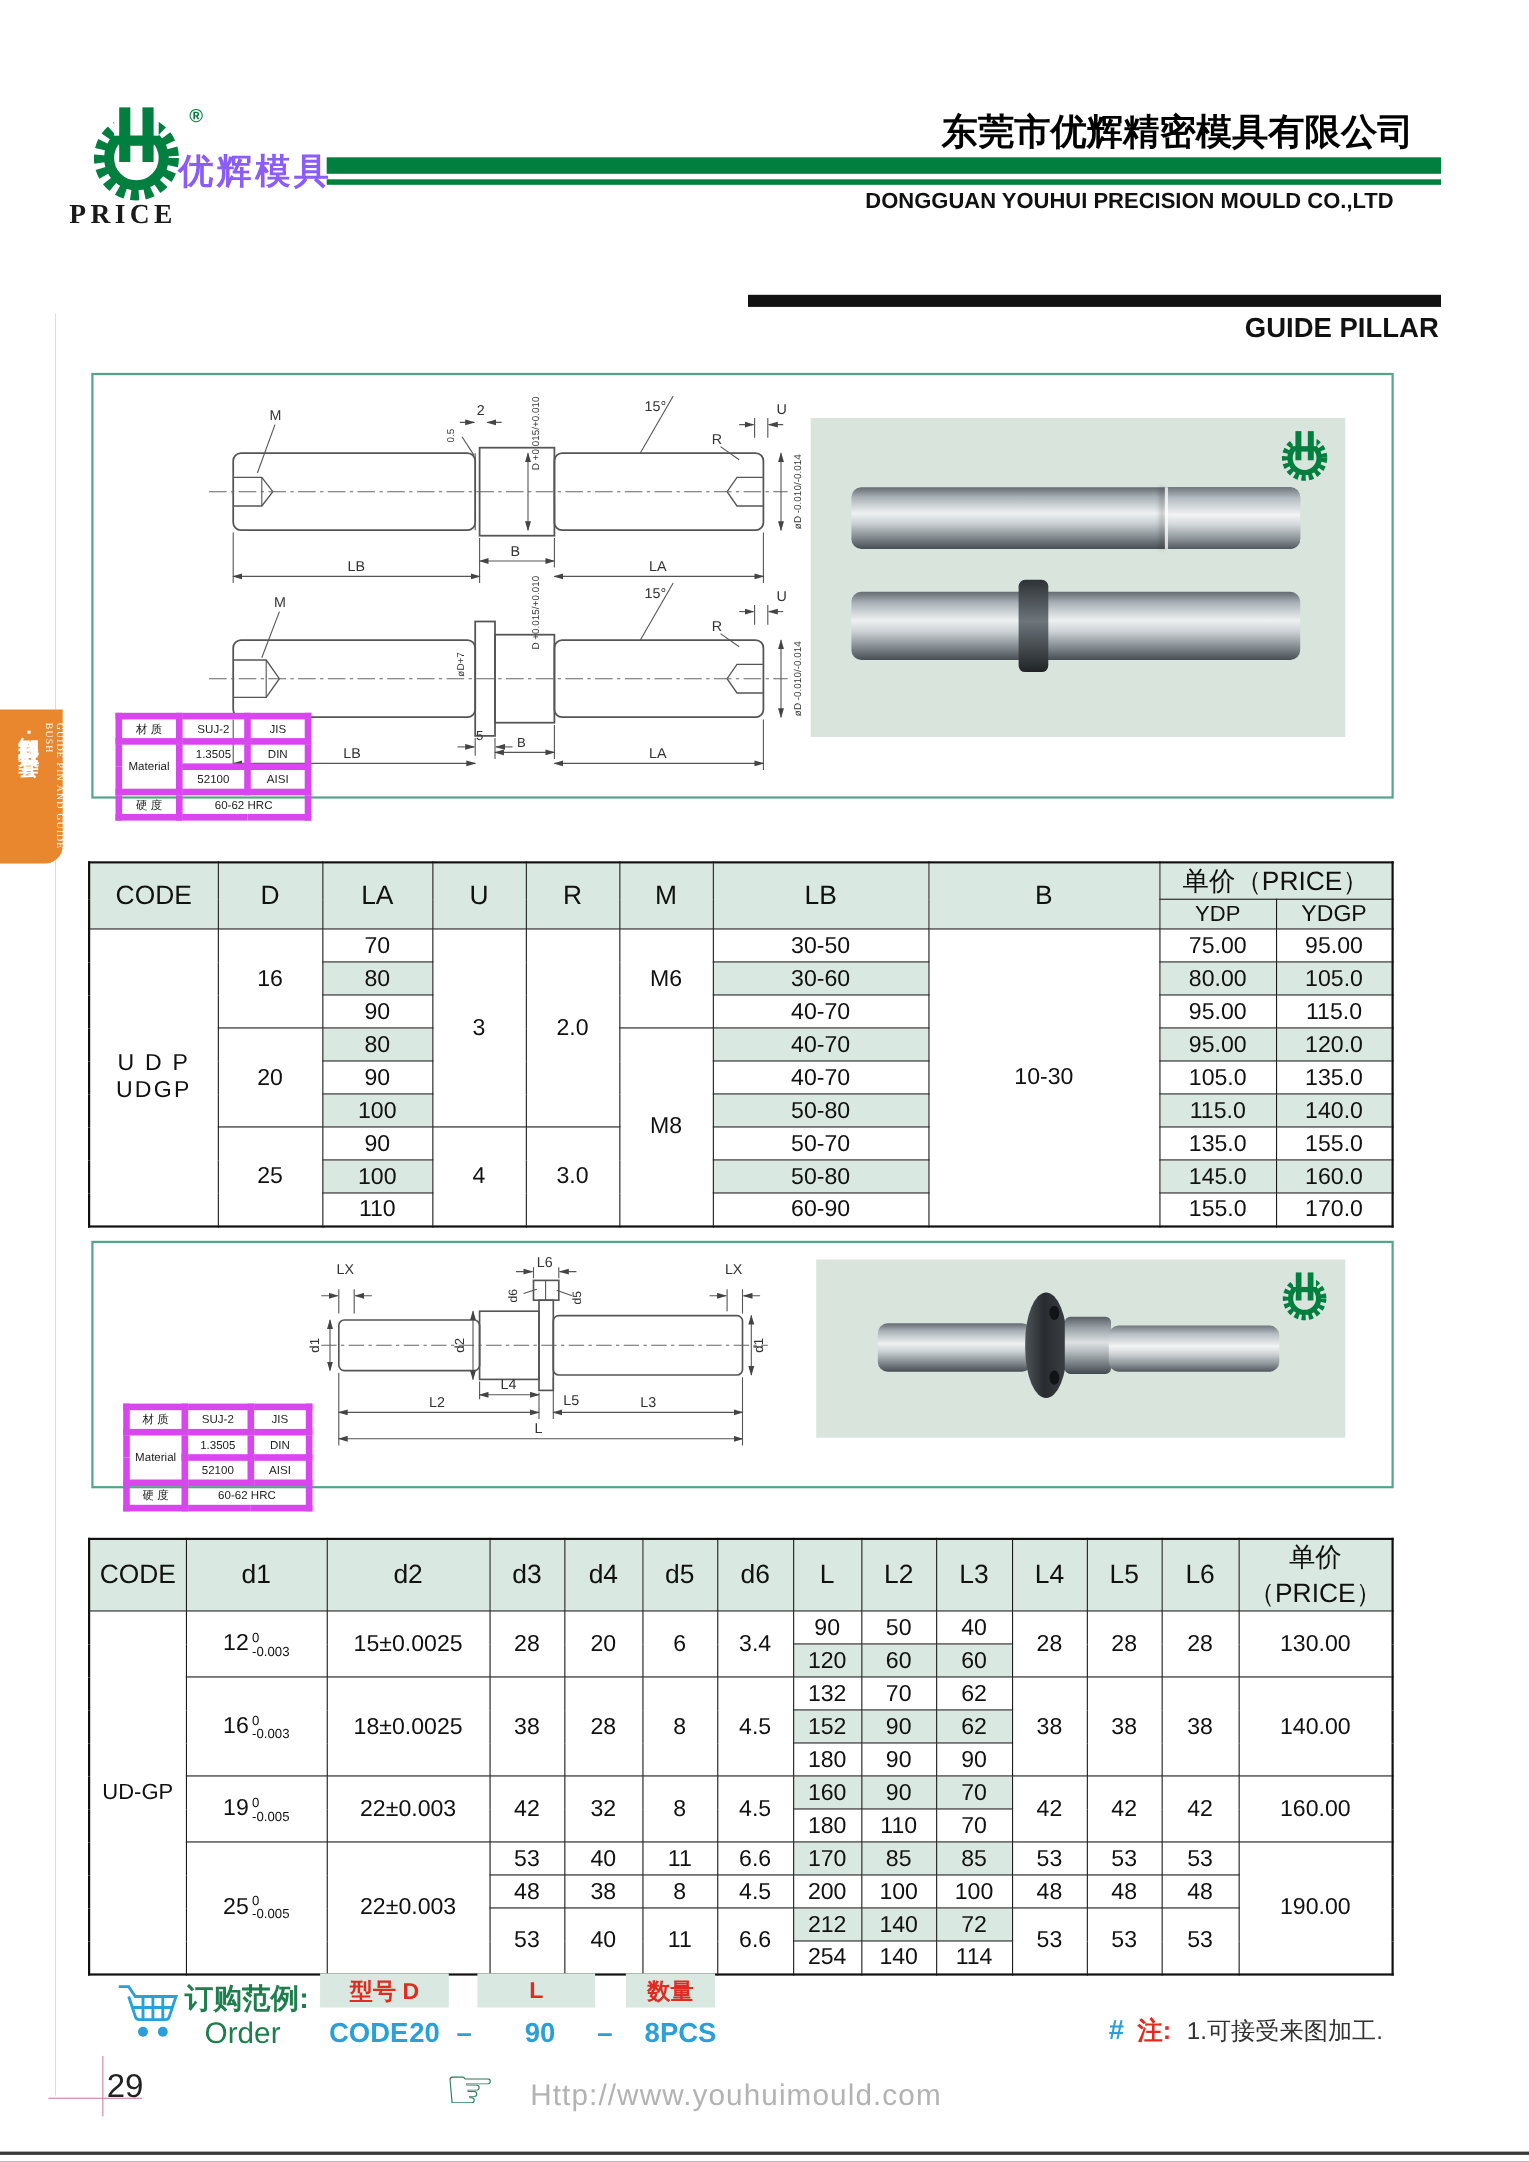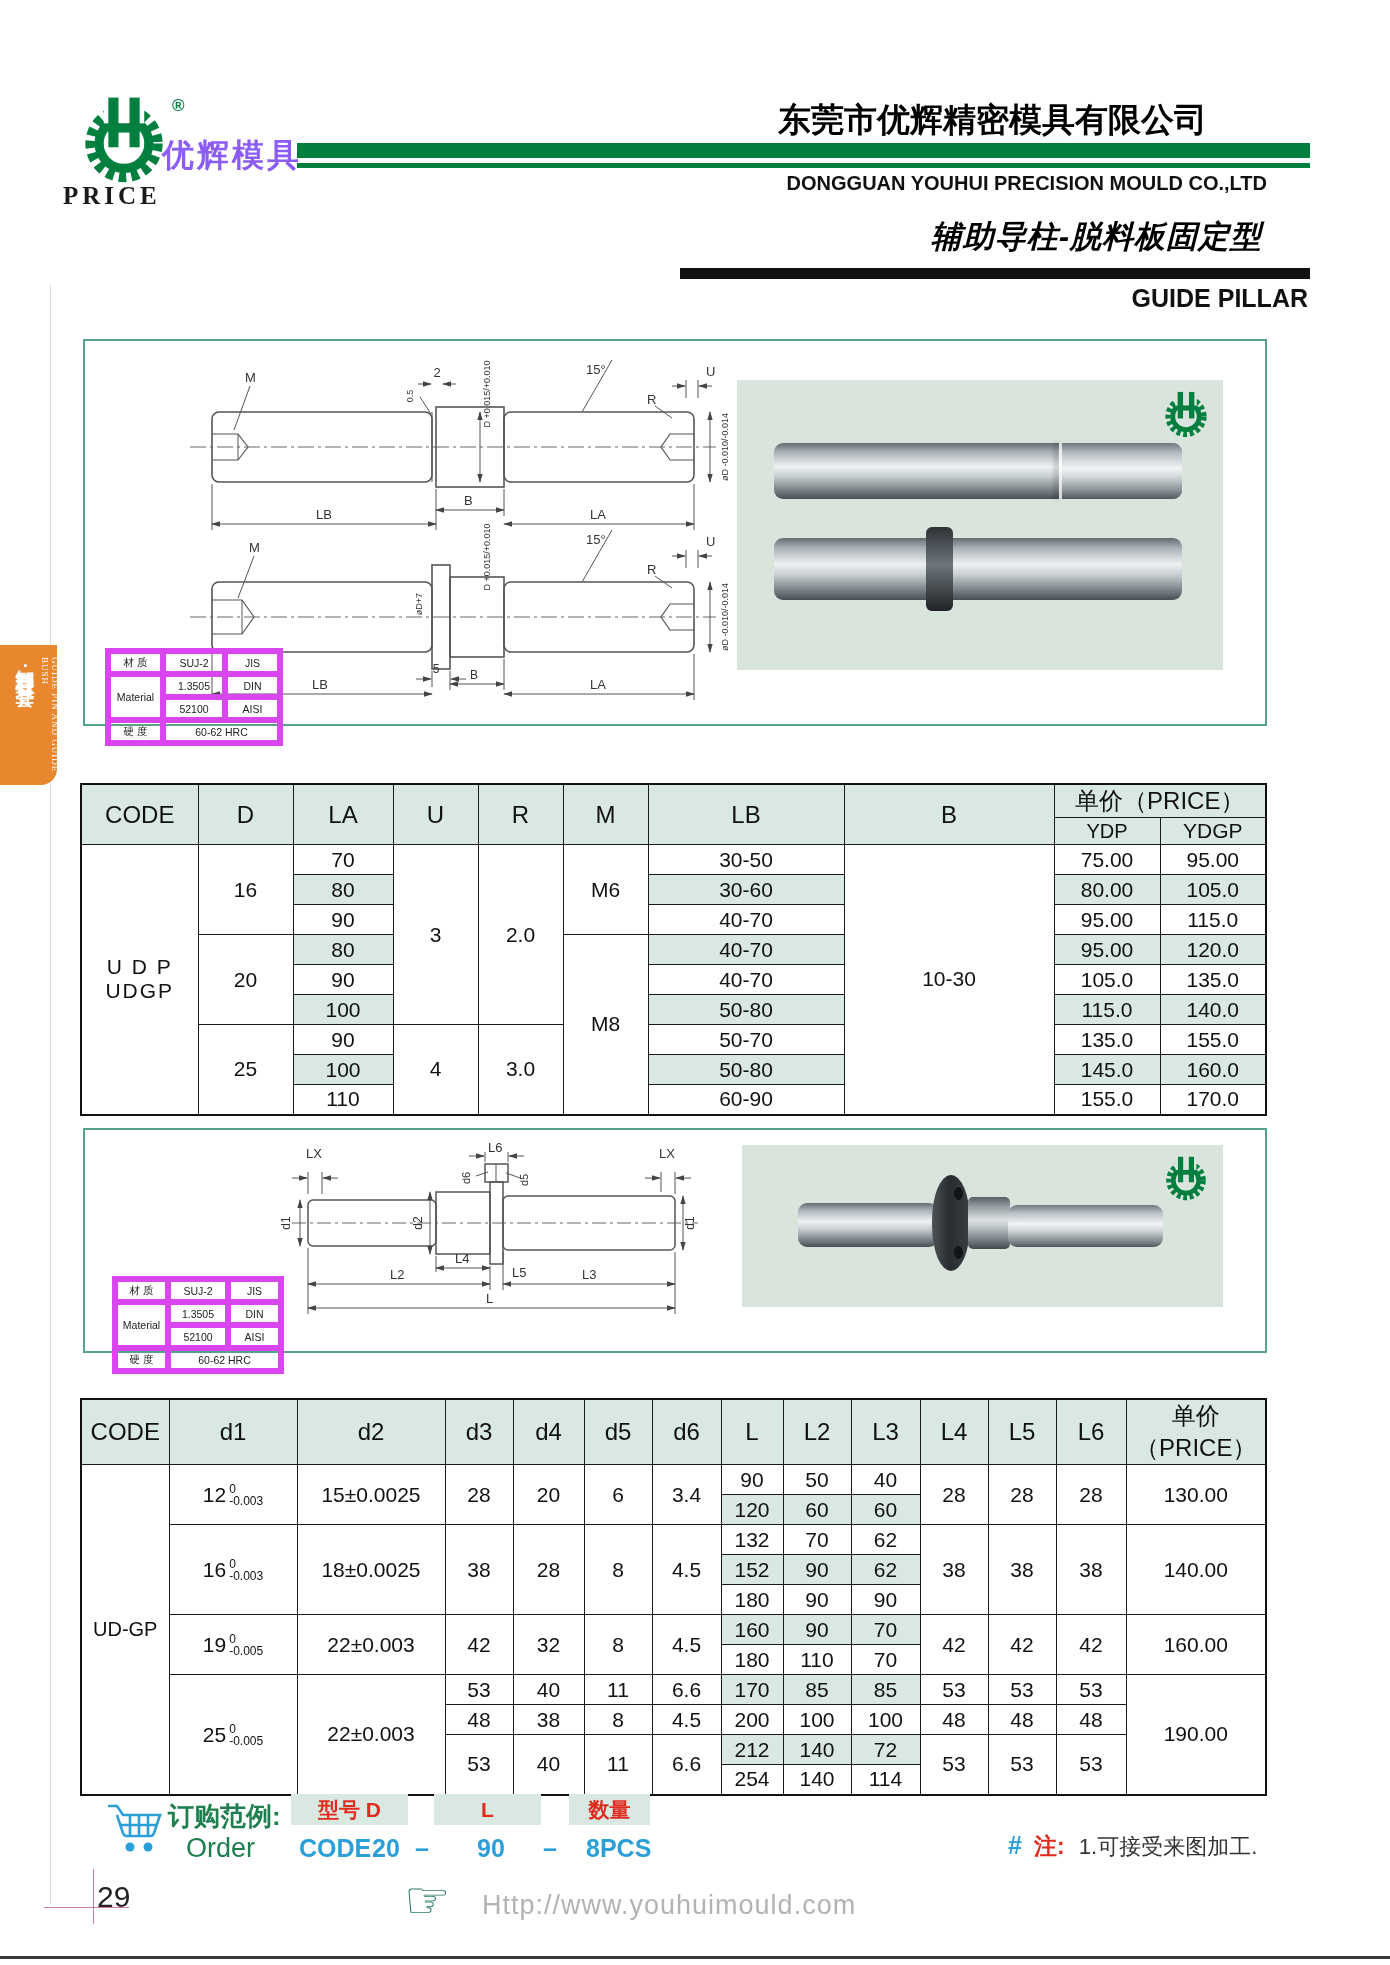--- a/index.html
+++ b/index.html
@@ -7,21 +7,21 @@
         font-family:"Liberation Sans",sans-serif;overflow:hidden;margin:0 auto;}
   .abs{position:absolute;}
   svg{font-family:"Liberation Sans",sans-serif;}
 
   
   .logo-cn{left:162px;top:134px;font-size:32px;font-weight:bold;color:#8b5cf6;letter-spacing:3px;}
   .logo-en{left:63px;top:182px;font-size:25px;font-weight:bold;color:#1a1a1a;
            font-family:"Liberation Serif",serif;letter-spacing:4px;}
   .bar-green-1{left:297px;top:143px;width:1013px;height:15px;background:#007f3f;}
   .bar-green-2{left:297px;top:163px;width:1013px;height:5px;background:#007f3f;}
-  .company-cn{left:700px;top:98px;width:585px;text-align:center;font-size:33px;font-weight:bold;color:#000;}
+  .company-cn{left:700px;top:98px;width:585px;text-align:right;font-size:33px;font-weight:bold;color:#000;}
   .company-en{left:700px;top:172px;width:567px;text-align:right;font-size:20px;font-weight:bold;color:#111;}
   .title-cn{left:800px;top:216px;width:462px;text-align:right;font-size:31px;font-weight:bold;
             font-style:italic;color:#000;letter-spacing:1px;}
   .bar-black{left:680px;top:268px;width:630px;height:11px;background:#121212;}
   .title-en{left:900px;top:284px;width:408px;text-align:right;font-size:25px;font-weight:bold;color:#111;}
 
   
   .side-tab{left:0;top:645px;width:57px;height:140px;background:#e8872e;border-radius:0 0 16px 0;}
   .tab-cn{position:absolute;left:12px;top:10px;writing-mode:vertical-rl;color:#fff;
           font-size:19px;font-weight:bold;letter-spacing:2px;}
@@ -109,21 +109,20 @@
     <rect x="56" y="8" width="11" height="54" fill="#007f3f"></rect>
     <rect x="33" y="36" width="34" height="10" fill="#007f3f"></rect>
   </svg>
   <div class="abs" style="left:172px;top:96px;font-size:17px;color:#007f3f;font-weight:bold">®</div>
   <div class="abs logo-cn">优辉模具</div>
   <div class="abs logo-en">PRICE</div>
   <div class="abs bar-green-1"></div>
   <div class="abs bar-green-2"></div>
   <div class="abs company-cn">东莞市优辉精密模具有限公司</div>
   <div class="abs company-en">DONGGUAN YOUHUI PRECISION MOULD CO.,LTD</div>
-  <div class="abs title-cn">辅助导柱-脱料板固定型</div>
   <div class="abs bar-black"></div>
   <div class="abs title-en">GUIDE PILLAR</div>
 
   <div class="abs margin-line"></div>
 
   <div class="abs side-tab">
     <span class="tab-cn">卸料导柱·导套</span>
     <span class="tab-en">GUIDE PIN AND GUIDE BUSH</span>
   </div>
 

